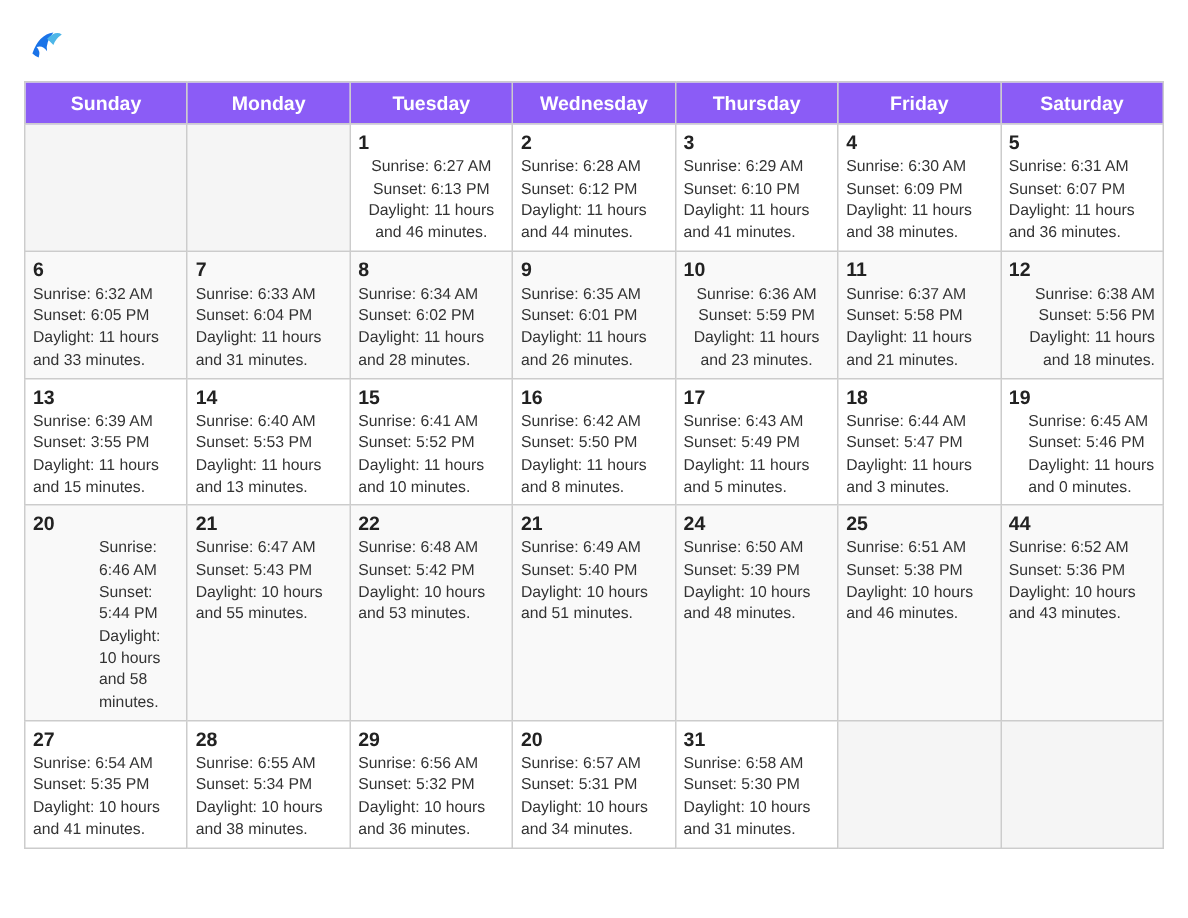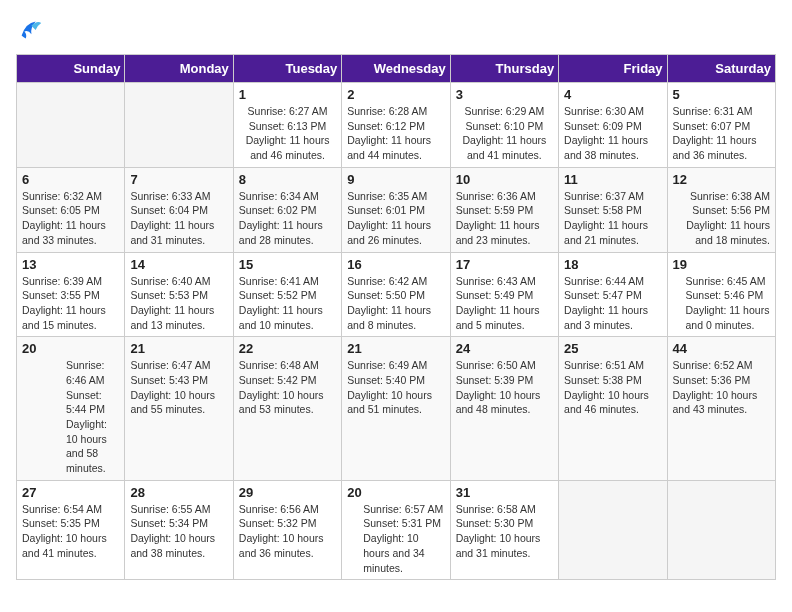--- a/index.html
+++ b/index.html
@@ -46,24 +46,24 @@
     .subtitle {
       font-size: 16px;
       color: #444;
     }
     table {
       width: 100%;
       border-collapse: collapse;
       font-size: 11px;
     }
     thead tr th {
-      background-color: #4c1d95;
+      background-color: #8b5cf6;
       color: #fff;
       padding: 6px 4px;
-      text-align: right;
+      text-align: center;
       font-size: 13px;
       font-weight: bold;
       border: 1px solid #ccc;
     }
     tbody tr td {
       border: 1px solid #ccc;
       padding: 4px 5px;
       vertical-align: top;
       height: 82px;
       width: 107px;
@@ -130,21 +130,21 @@
 Daylight: 11 hours and 46 minutes.</div>
         </td>
         <td>
           <span class="day-number">2</span>
           <div class="day-detail" style="white-space: pre-line;">Sunrise: 6:28 AM
 Sunset: 6:12 PM
 Daylight: 11 hours and 44 minutes.</div>
         </td>
         <td>
           <span class="day-number">3</span>
-          <div class="day-detail" style="white-space: pre-line; text-align: center;">Sunrise: 6:29 AM
+          <div class="day-detail" style="white-space: pre-line;">Sunrise: 6:29 AM
 Sunset: 6:10 PM
 Daylight: 11 hours and 41 minutes.</div>
         </td>
         <td>
           <span class="day-number">4</span>
           <div class="day-detail" style="white-space: pre-line;">Sunrise: 6:30 AM
 Sunset: 6:09 PM
 Daylight: 11 hours and 38 minutes.</div>
         </td>
         <td>
@@ -174,21 +174,21 @@
 Daylight: 11 hours and 28 minutes.</div>
         </td>
         <td>
           <span class="day-number">9</span>
           <div class="day-detail" style="white-space: pre-line;">Sunrise: 6:35 AM
 Sunset: 6:01 PM
 Daylight: 11 hours and 26 minutes.</div>
         </td>
         <td>
           <span class="day-number">10</span>
-          <div class="day-detail" style="white-space: pre-line;">Sunrise: 6:36 AM
+          <div class="day-detail" style="white-space: pre-line; text-align: center;">Sunrise: 6:36 AM
 Sunset: 5:59 PM
 Daylight: 11 hours and 23 minutes.</div>
         </td>
         <td>
           <span class="day-number">11</span>
           <div class="day-detail" style="white-space: pre-line;">Sunrise: 6:37 AM
 Sunset: 5:58 PM
 Daylight: 11 hours and 21 minutes.</div>
         </td>
         <td>
@@ -300,21 +300,21 @@
 Daylight: 10 hours and 38 minutes.</div>
         </td>
         <td>
           <span class="day-number">29</span>
           <div class="day-detail" style="white-space: pre-line;">Sunrise: 6:56 AM
 Sunset: 5:32 PM
 Daylight: 10 hours and 36 minutes.</div>
         </td>
         <td>
           <span class="day-number">20</span>
-          <div class="day-detail" style="white-space: pre-line; margin-left: 16px;">Sunrise: 6:57 AM
+          <div class="day-detail" style="white-space: pre-line;">Sunrise: 6:57 AM
 Sunset: 5:31 PM
 Daylight: 10 hours and 34 minutes.</div>
         </td>
         <td>
           <span class="day-number">31</span>
           <div class="day-detail" style="white-space: pre-line;">Sunrise: 6:58 AM
 Sunset: 5:30 PM
 Daylight: 10 hours and 31 minutes.</div>
         </td>
         <td class="empty-cell"></td>

